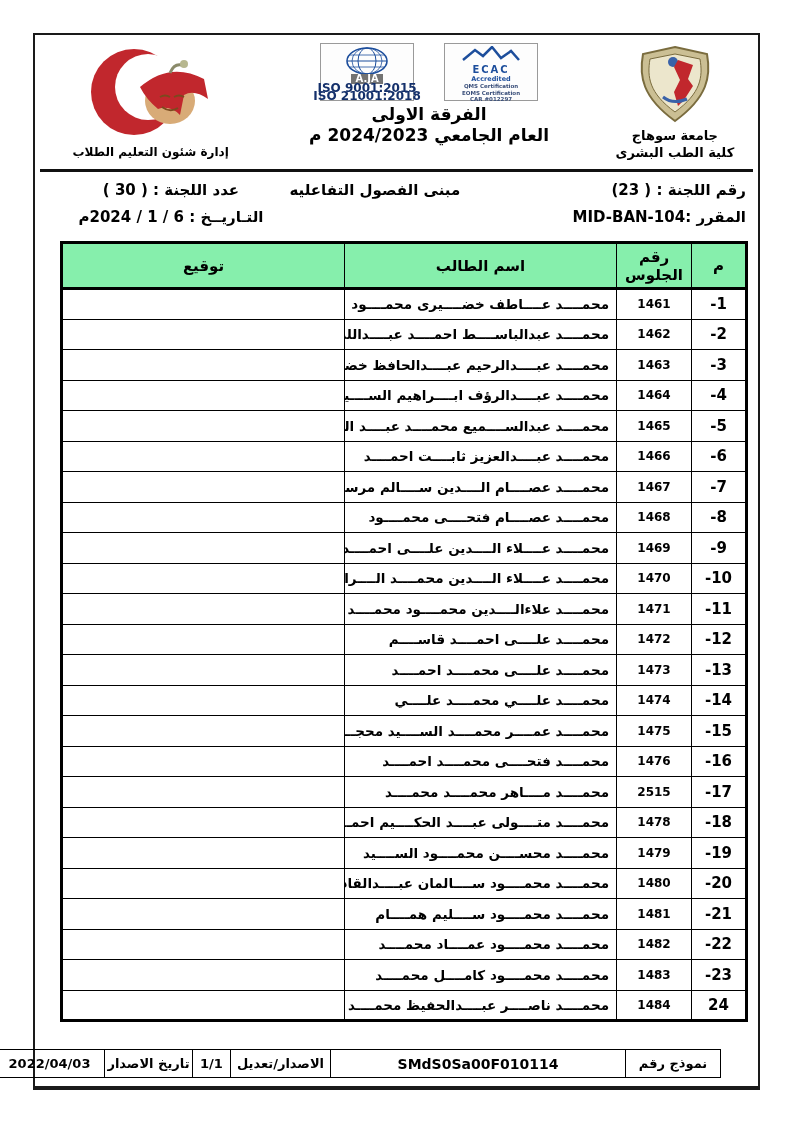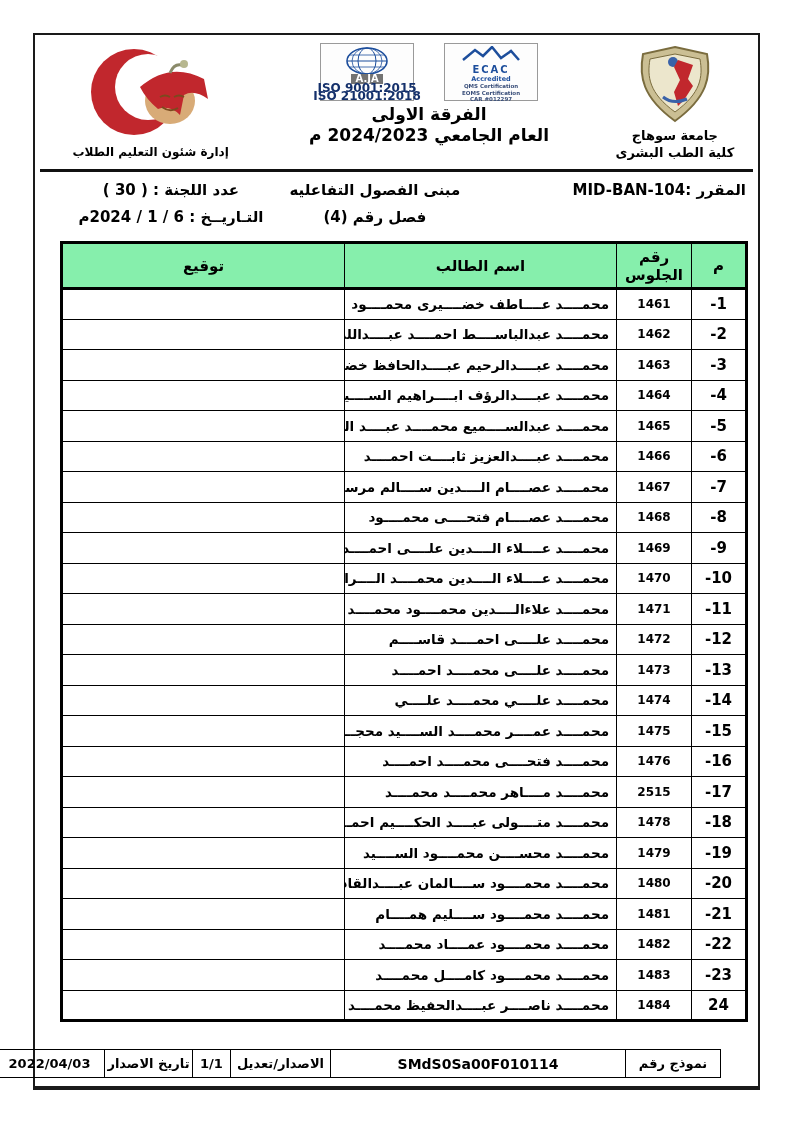--- a/index.html
+++ b/index.html
@@ -146,25 +146,25 @@
         </svg>
       </span>
       <div class="admin-label">إدارة شئون التعليم الطلاب</div>
     </div>
   </div>
 
   <div class="divider"></div>
 
   <div class="info">
     <div class="info-right">
+      <div>رقم اللجنة : ( 23)</div>
       <div>المقرر :MID-BAN-104</div>
     </div>
     <div class="info-center">
       <div>مبنى الفصول التفاعليه</div>
-      <div>فصل رقم (4)</div>
     </div>
     <div class="info-left">
       <div>عدد اللجنة : ( 30 )</div>
       <div>التـاريــخ :  6  / 1 / 2024م</div>
     </div>
   </div>
 
   <table class="main">
     <thead>
       <tr>

